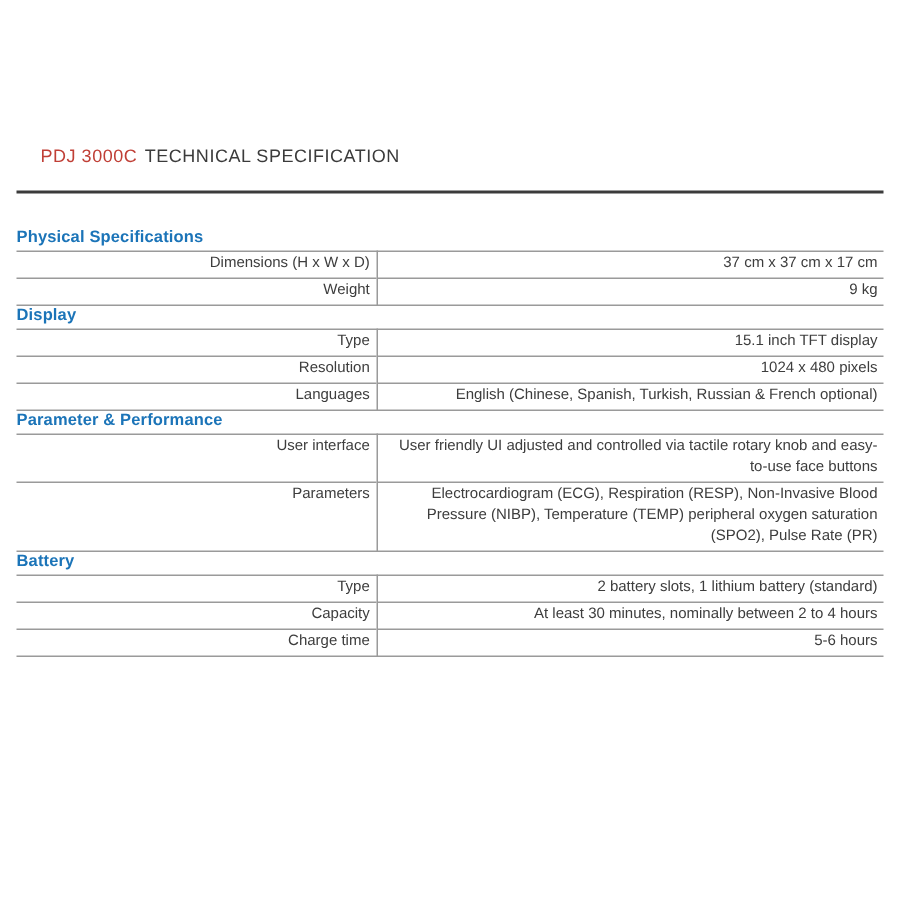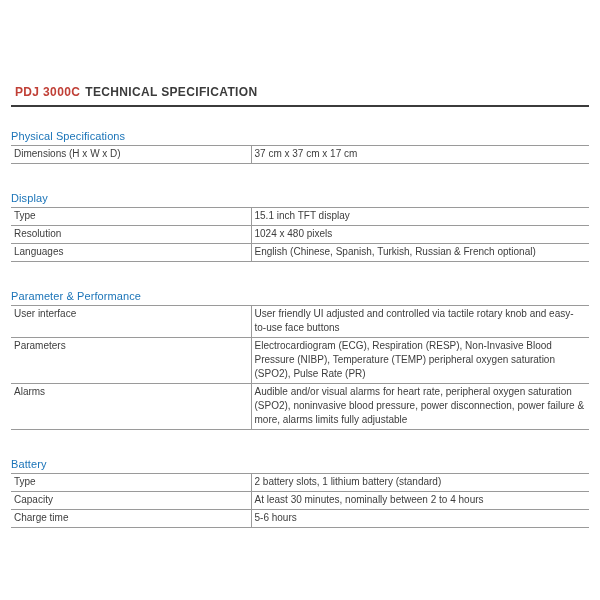--- a/index.html
+++ b/index.html
@@ -13,42 +13,43 @@
   html,body{margin:0;padding:0;}
   body{
     width:600px;height:600px;overflow:hidden;
     background:#ffffff;
     font-family:"Liberation Sans","DejaVu Sans",sans-serif;
     color:var(--text);
     -webkit-font-smoothing:antialiased;
   }
   .page{padding:81px 11px 0 11px;}
   .page-header h1{
-    margin:4px;
+    margin:16px;
     font-size:12px;
-    font-weight:700;
+    font-weight:400;
     letter-spacing:.35px;
     color:var(--rule);
     white-space:nowrap;
   }
   .model{color:var(--red);margin-right:5px;}
   .title-rule{height:2px;background:var(--rule);margin-top:6px;}
-  .spec-section{margin-top:28px;}
+  .spec-section{margin-top:0;}
   #sections > .spec-section:first-child{margin-top:23px;}
   .section-heading{
     margin:0 0 3px 0;
     font-size:11px;
-    font-weight:400;
+    font-weight:700;
     color:var(--blue);
     letter-spacing:.1px;
   }
   table.spec-table{
     width:100%;
     border-collapse:collapse;
     table-layout:fixed;
+    text-align:right;
   }
   .spec-table td{
     border-top:1px solid var(--border);
     padding:1px 4px 2px 3px;
     font-size:10px;
     line-height:14px;
     vertical-align:top;
     color:var(--text);
     word-wrap:break-word;
   }
@@ -70,20 +71,24 @@
   <main id="sections">
   <section class="spec-section">
     <h2 class="section-heading">Physical Specifications</h2>
     <table class="spec-table">
       <tbody>
   <tr class="spec-row">
     <td class="cell-label">Dimensions (H x W x D)</td>
     <td class="cell-value">37 cm x 37 cm x 17 cm</td>
   </tr>
 
+  <tr class="spec-row">
+    <td class="cell-label">Weight</td>
+    <td class="cell-value">9 kg</td>
+  </tr>
 
 </tbody>
     </table>
   </section>
 
   <section class="spec-section">
     <h2 class="section-heading">Display</h2>
     <table class="spec-table">
       <tbody>
   <tr class="spec-row">
@@ -113,24 +118,20 @@
     <td class="cell-label">User interface</td>
     <td class="cell-value">User friendly UI adjusted and controlled via tactile rotary knob and easy-to-use face buttons</td>
   </tr>
 
   <tr class="spec-row">
     <td class="cell-label">Parameters</td>
     <td class="cell-value">Electrocardiogram (ECG), Respiration (RESP), Non-Invasive Blood Pressure (NIBP), Temperature (TEMP) peripheral oxygen saturation (SPO2), Pulse Rate (PR)</td>
   </tr>
 
 
-  <tr class="spec-row">
-    <td class="cell-label">Alarms</td>
-    <td class="cell-value">Audible and/or visual alarms for heart rate, peripheral oxygen saturation (SPO2), noninvasive blood pressure, power disconnection, power failure &amp; more, alarms limits fully adjustable</td>
-  </tr>
 </tbody>
     </table>
   </section>
 
   <section class="spec-section">
     <h2 class="section-heading">Battery</h2>
     <table class="spec-table">
       <tbody>
   <tr class="spec-row">
     <td class="cell-label">Type</td>

